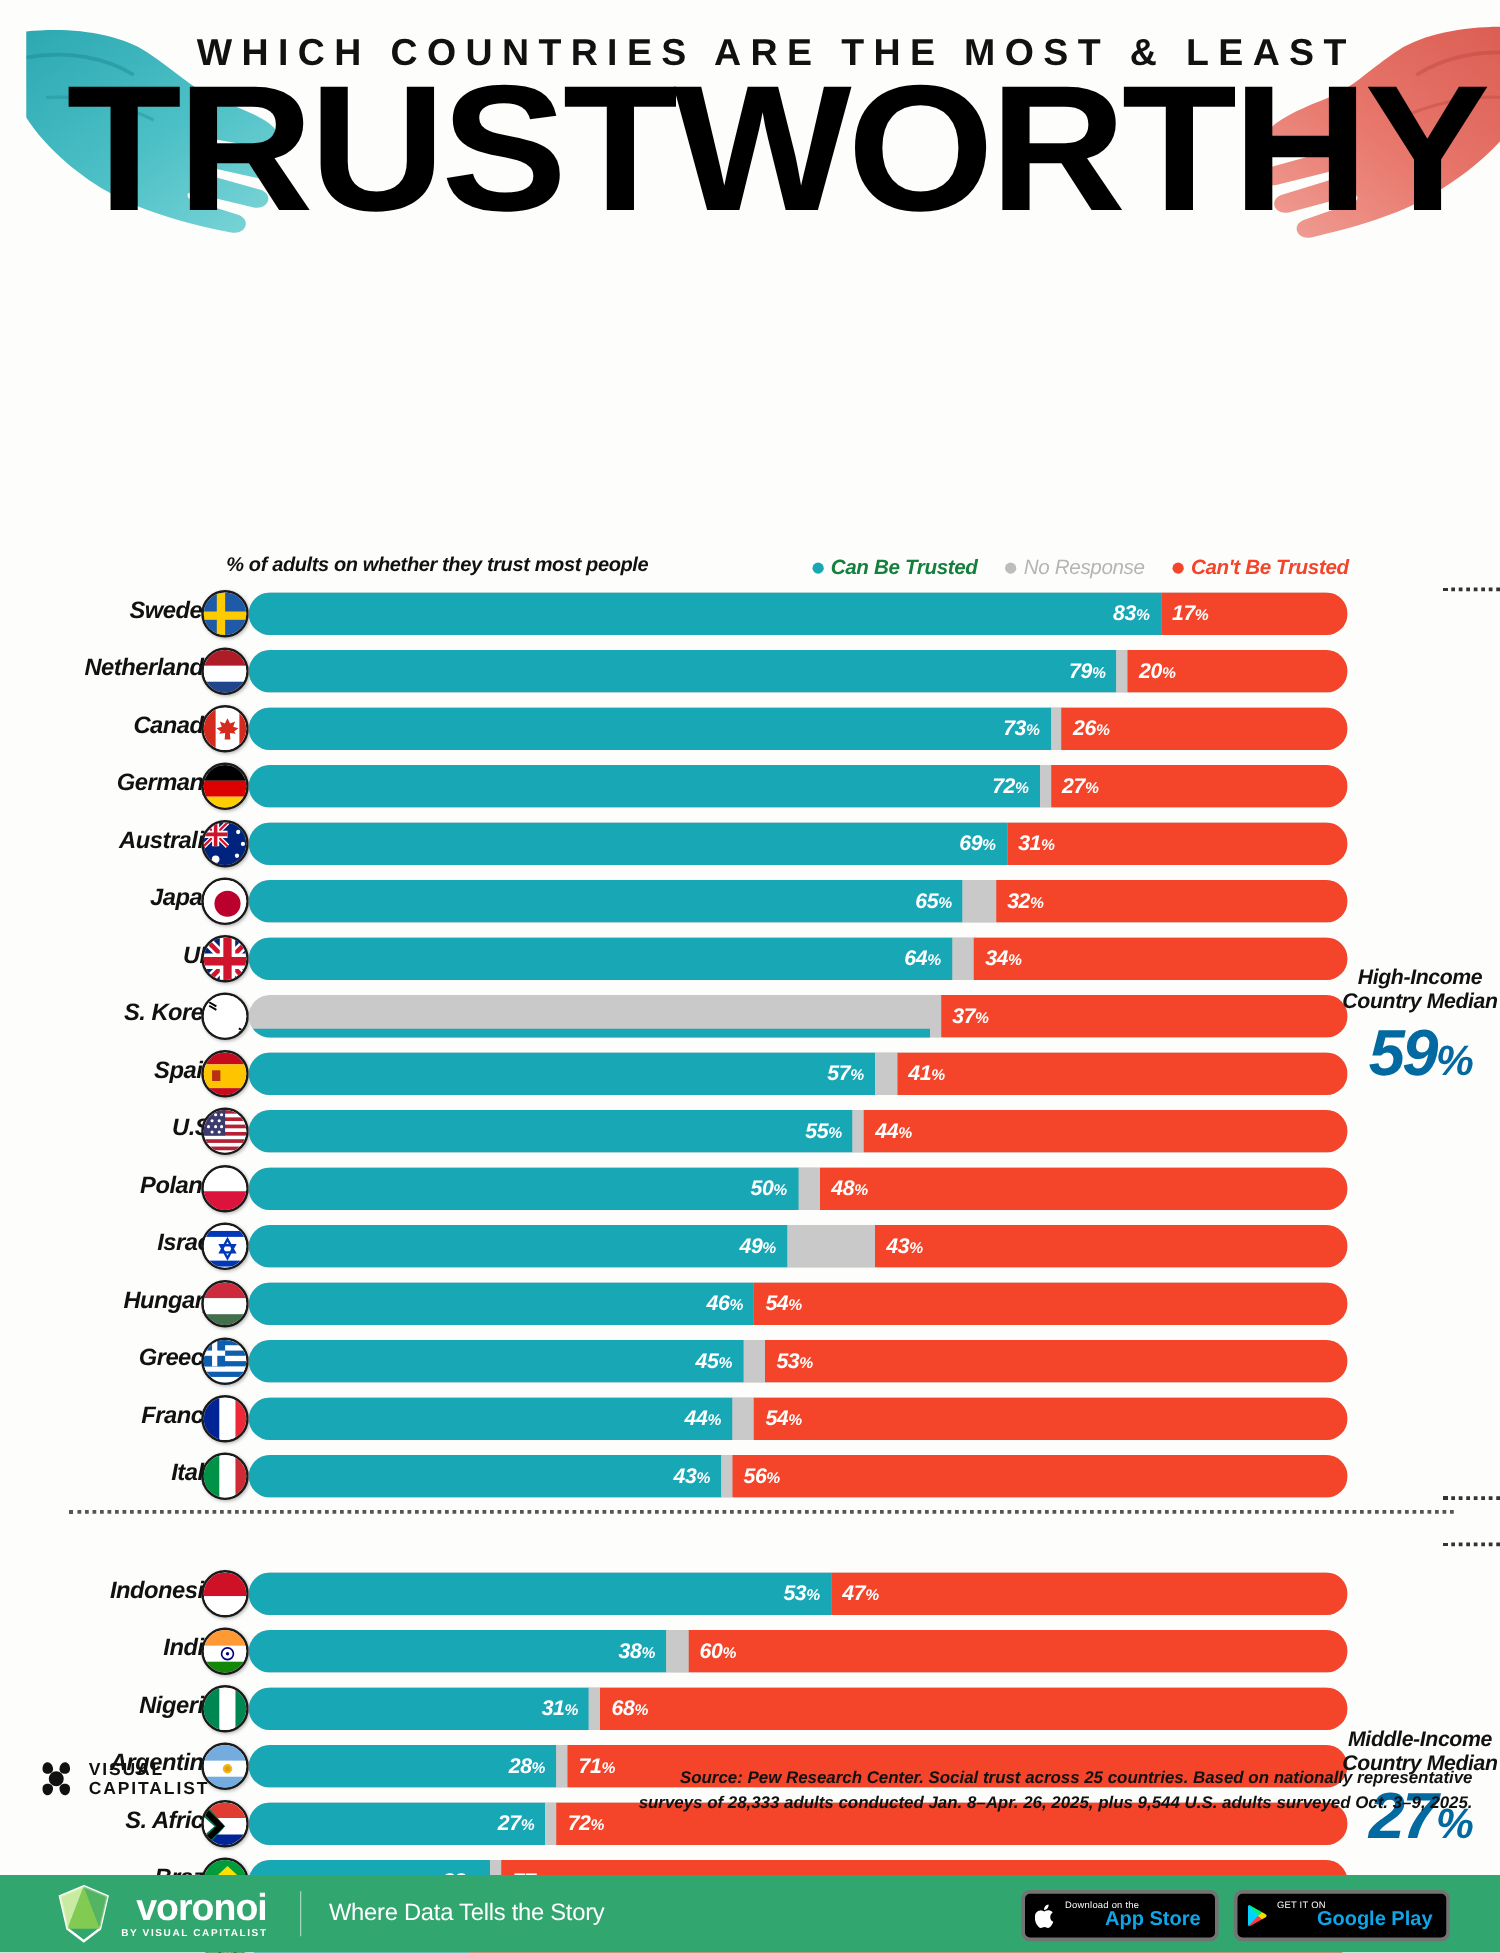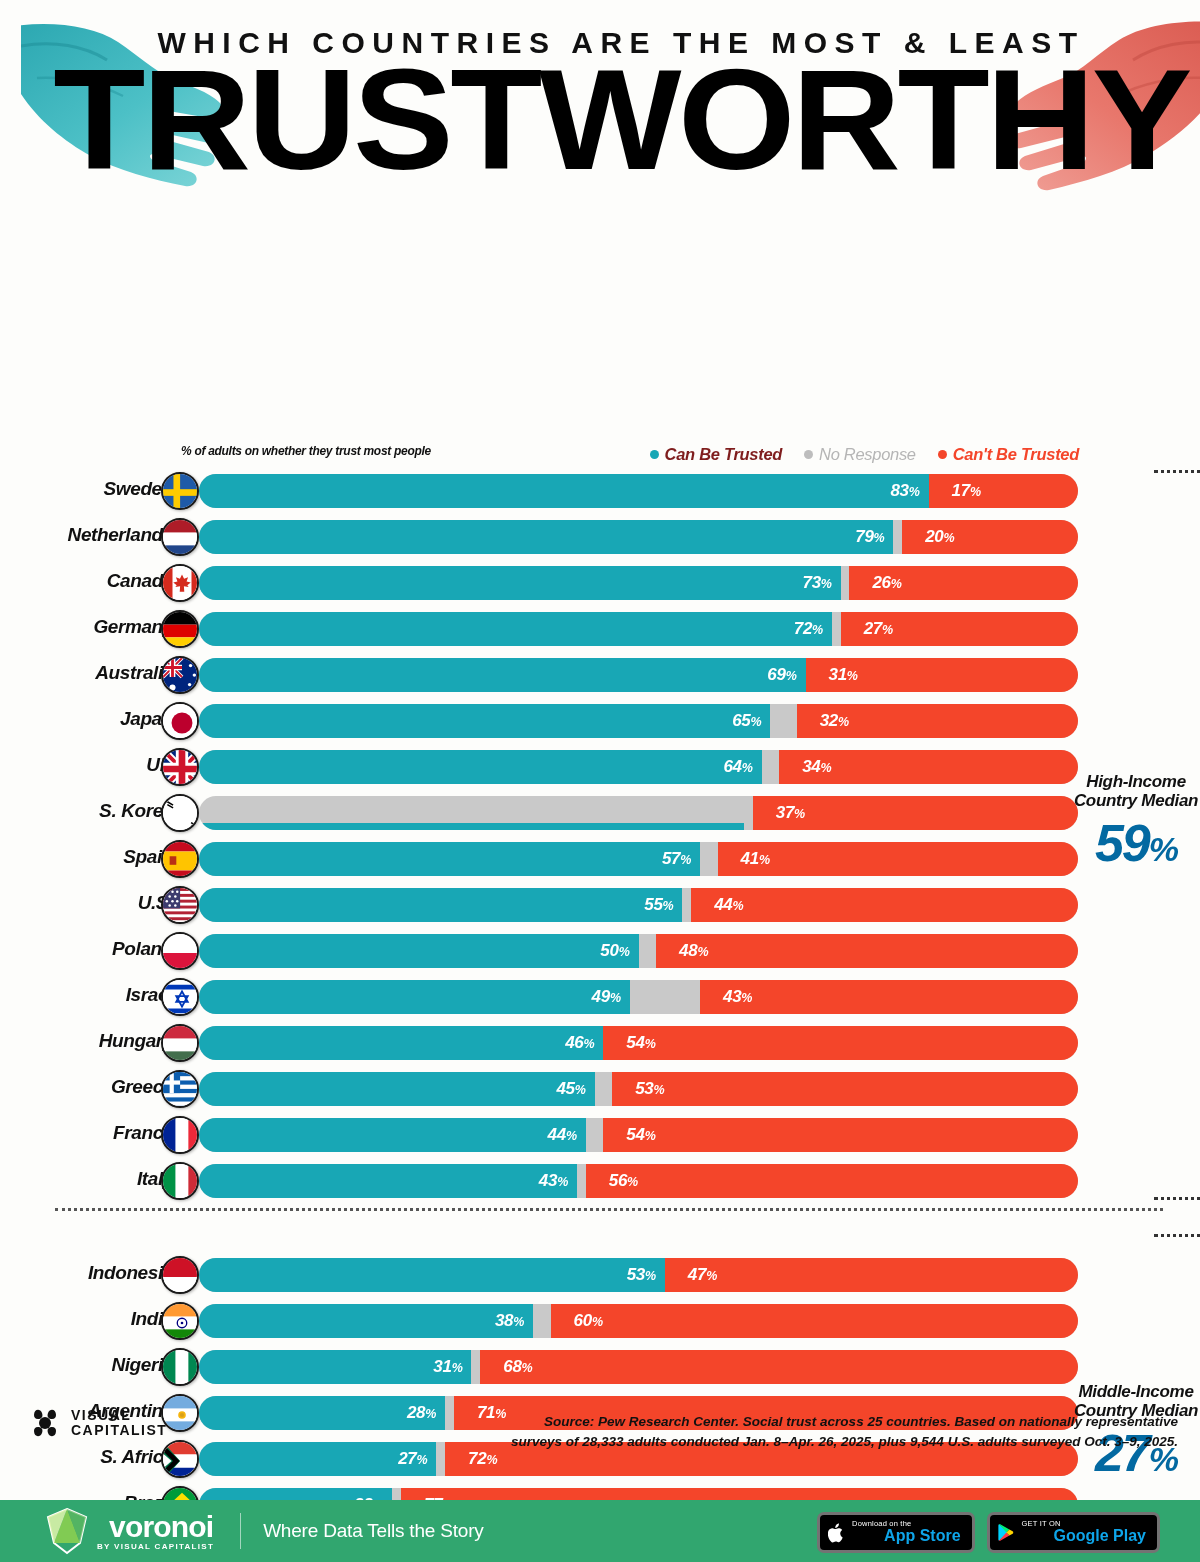--- a/index.html
+++ b/index.html
@@ -27,21 +27,21 @@
   }
   
   .hand { position: absolute; top: 18px; }
   .hand-left  { left: -8px; }
   .hand-right { right: -6px; }
 
   
   .chartwrap { position: relative; width: 1200px; }
   .subtitle {
     position: absolute; left: 160px; top: 232px;
-    font-size: 12px; font-weight: 700; font-style: italic; color: #111;
+    font-size: 16px; font-weight: 700; font-style: italic; color: #111;
     letter-spacing: -0.3px;
   }
   .legend { position: absolute; right: 142px; top: 233px; display: flex; gap: 22px; align-items: center; }
   .lg { display: flex; align-items: center; gap: 6px; font-size: 16.5px; font-weight: 700; font-style: italic; letter-spacing: -0.3px; }
   .dot { width: 9px; height: 9px; border-radius: 50%; display: inline-block; }
 
   .rows { position: absolute; left: 0; top: 256px; width: 1200px; }
   .row { position: relative; height: 46px; }
   .row-label {
     position: absolute; right: 1048px; top: 10px; width: 300px; text-align: right;
@@ -63,21 +63,21 @@
   .seg.trust { background: #18a7b5; }
   .seg.none  { background: #c9c9c9; }
   .seg.no    { background: #f4452a; }
   .val {
     position: absolute; top: 50%; transform: translateY(-50%);
     font-size: 17px; font-weight: 700; font-style: italic; color: #fff;
     letter-spacing: -0.3px; white-space: nowrap;
   }
   .val .pct { font-size: 12.5px; }
   .seg.trust .val { right: 9px; }
-  .seg.no .val    { left: 23px; }
+  .seg.no .val    { left: 9px; }
 
   .divider {
     position: absolute; left: 34px; width: 1108px; height: 0;
     border-top: 3px dotted #555;
   }
 
   
   .bracket { position: absolute; width: 60px; border: 3px dotted #333; border-left: none; }
   .median {
     position: absolute; width: 170px; text-align: center; left: 1030px;
@@ -147,21 +147,21 @@
     <div class="bigtitle">TRUSTWORTHY</div>
   </div>
 
   <div class="chartwrap">
 
     <div class="subtitle">% of adults on whether they trust most people</div>
 
     <div class="legend">
       <div class="lg">
         <span class="dot" style="background:#18a7b5"></span>
-        <span style="color:#7f1d1d">Can Be Trusted</span>
+        <span style="color:#15803d">Can Be Trusted</span>
       </div>
       <div class="lg">
         <span class="dot" style="background:#bdbdbd"></span>
         <span style="color:#b5b5b5;font-weight:400">No Response</span>
       </div>
       <div class="lg">
         <span class="dot" style="background:#f4452a"></span>
         <span style="color:#f4452a">Can't Be Trusted</span>
       </div>
     </div>

